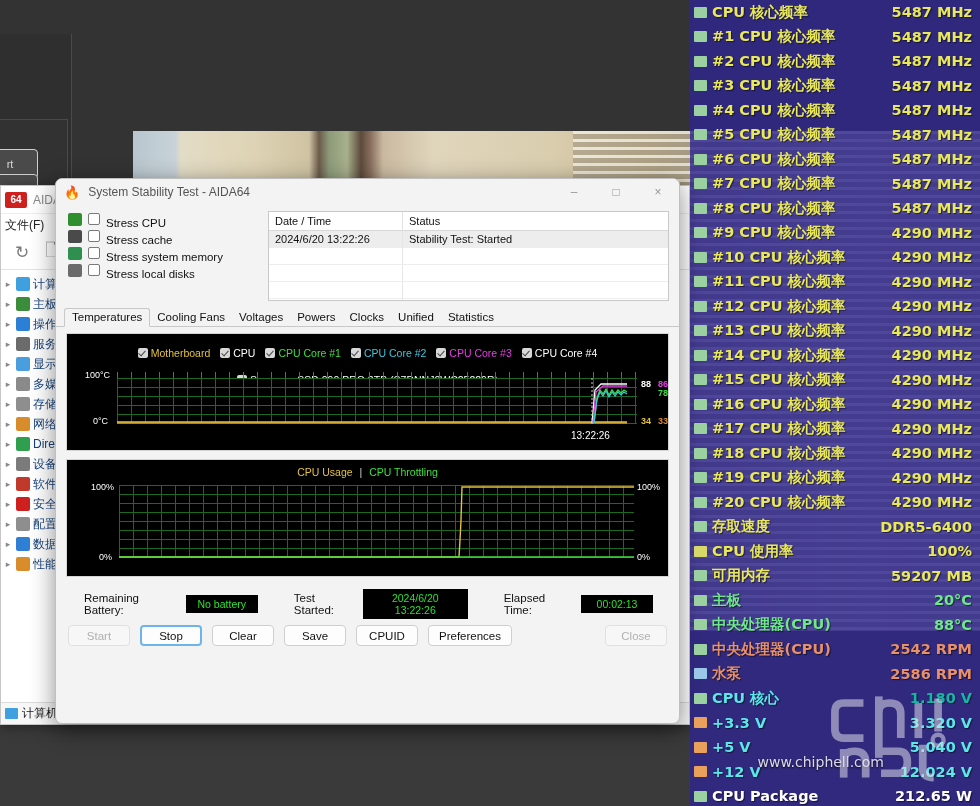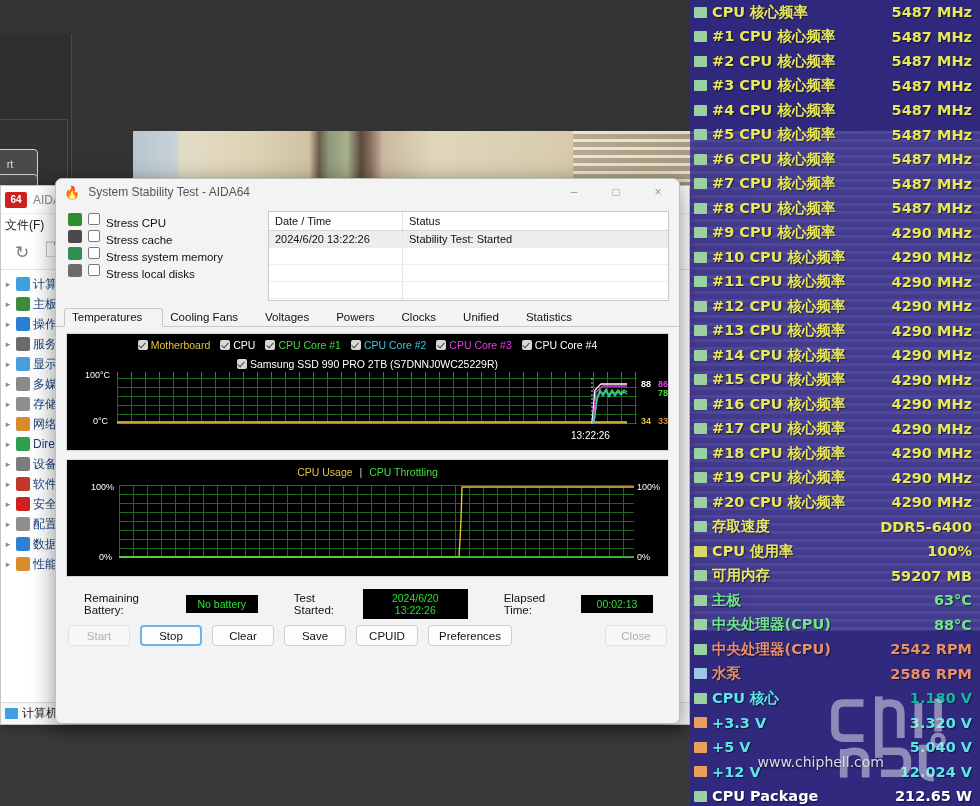--- a/index.html
+++ b/index.html
@@ -145,37 +145,37 @@
   .log-row.sel{ background:#ededed; }
   .log-row div{ padding:2px 6px; color:#111;}
   .log-row .col-dt{ border-right:1px solid #e6e6e6; }
 
   
   #sst-tabs{
     display:flex; align-items:flex-end; padding-left:8px; height:20px;
     border-bottom:1px solid #c8c8c8; margin-top:2px;
   }
   .tab{
-    font-size:11.5px; padding:2px 20px 3px 7px; color:#111; position:relative;
+    font-size:11.5px; padding:2px 7px 3px 7px; color:#111; position:relative;
   }
   .tab.active{
     background:#f3f3f3; border:1px solid #c8c8c8; border-bottom:1px solid #f3f3f3;
     border-radius:3px 3px 0 0; margin-bottom:-1px;
   }
 
   
   #graphs{ padding:6px 10px 0 10px; }
   .graph{
     background:#000; border:1px solid #d5d5d5; position:relative;
     margin-bottom:8px;
   }
   #graph-temp{ height:118px; }
   #graph-usage{ height:118px; }
   .legend{
-    text-align:center; font-size:10.5px; padding-top:4px; color:#fff;
+    text-align:center; font-size:10.5px; padding-top:12px; color:#fff;
     line-height:15px;
   }
   .legend .item{ display:inline-block; margin:0 5px; white-space:nowrap;}
   .legend .ck{
     display:inline-block;width:10px;height:10px;background:#d8d8d8;
     border-radius:2px;position:relative;vertical-align:-1px;margin-right:3px;
   }
   .legend .ck::after{
     content:"";position:absolute;left:2.5px;top:0.5px;width:3px;height:6px;
     border:solid #4a4a4a;border-width:0 1.5px 1.5px 0;transform:rotate(42deg);
@@ -618,21 +618,21 @@
         <span class="svalue" style="color:#e8e85a">100%</span>
       </div>
       <div class="srow">
         <span class="sico" style="background:#9bd1a0;"></span>
         <span class="slabel" style="color:#e8e85a">可用内存</span>
         <span class="svalue" style="color:#e8e85a">59207 MB</span>
       </div>
       <div class="srow">
         <span class="sico" style="background:#9bd1a0;"></span>
         <span class="slabel" style="color:#6ee88a">主板</span>
-        <span class="svalue" style="color:#6ee88a">63°C</span>
+        <span class="svalue" style="color:#6ee88a">20°C</span>
       </div>
       <div class="srow">
         <span class="sico" style="background:#9bd1a0;"></span>
         <span class="slabel" style="color:#6ee88a">中央处理器(CPU)</span>
         <span class="svalue" style="color:#6ee88a">88°C</span>
       </div>
       <div class="srow">
         <span class="sico" style="background:#9bd1a0;"></span>
         <span class="slabel" style="color:#e8906a">中央处理器(CPU)</span>
         <span class="svalue" style="color:#e8906a">2542 RPM</span>

